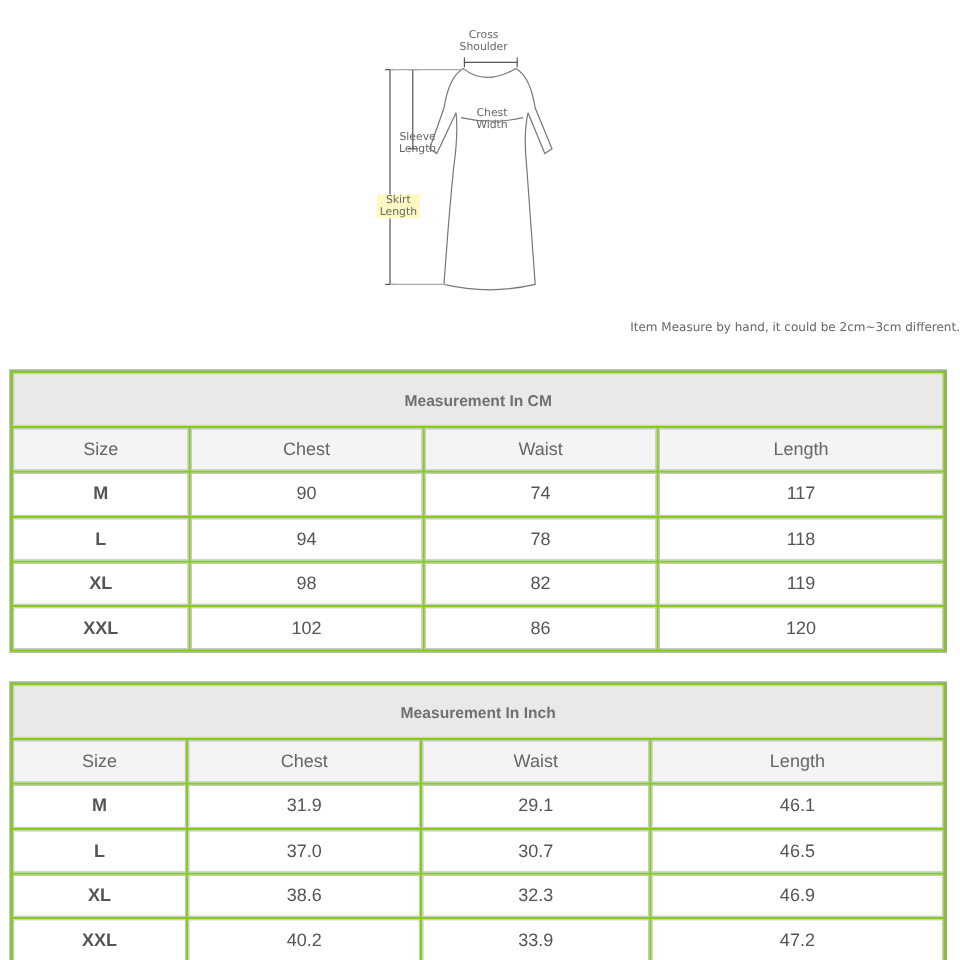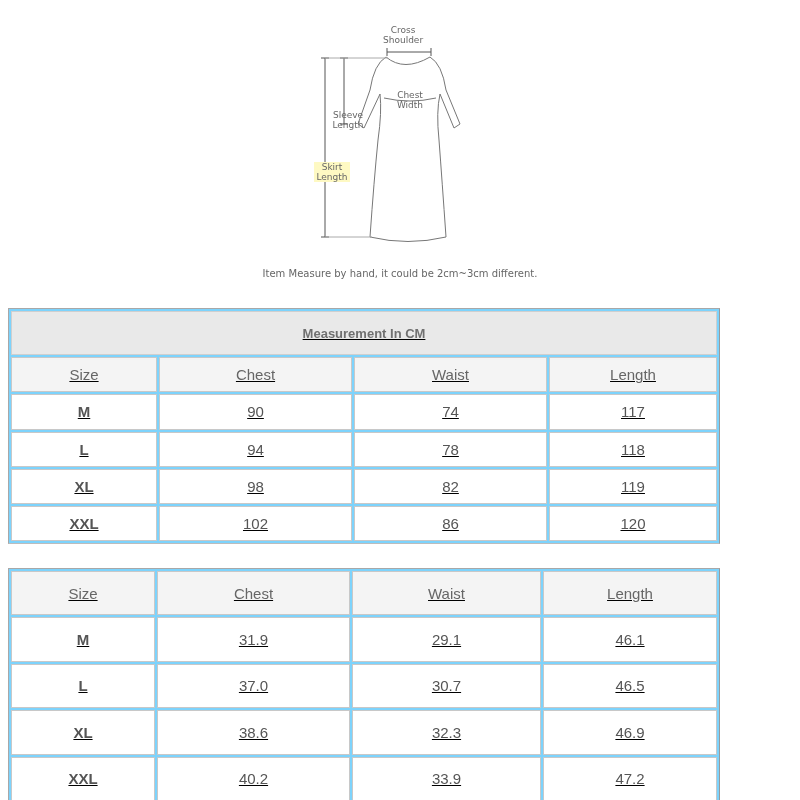--- a/index.html
+++ b/index.html
@@ -33,37 +33,36 @@
       color: #666;
       line-height: 10px;
       text-align: center;
       font-family: "DejaVu Sans", sans-serif;
     }
     .note {
       position: absolute;
       left: 0;
       width: 800px;
       top: 268px;
-      text-align: center;
+      text-align: right;
       font-size: 10px;
       color: #666;
       font-family: "DejaVu Sans", sans-serif;
     }
     .size-table {
       position: absolute;
       left: 8px;
-      width: 712px;
+      width: 781px;
       border-collapse: separate;
       border-spacing: 2px;
-      background: #7dd3fc;
+      background: #84cc16;
       border: 1px solid #a8a8a8;
       border-right-color: #9a9a9a;
       border-bottom-color: #bcbcbc;
       box-sizing: border-box;
-      text-decoration: underline;
     }
     .size-table td {
       border: 1px solid #c8c8c8;
       text-align: center;
       font-size: 15px;
       color: #555;
       padding: 0;
     }
     .size-table .title-cell {
       background: #e9e9e9;
@@ -190,20 +189,23 @@
     </table>
 
   <table class="size-table" id="table-inch">
     <colgroup>
       <col style="width:144px">
         <col style="width:193px">
         <col style="width:189px">
         <col>
     </colgroup>
     <tbody>
+        <tr>
+      <td class="title-cell" colspan="4">Measurement In Inch</td>
+    </tr>
     <tr>
       <td class="head-cell">Size</td>
       <td class="head-cell">Chest</td>
       <td class="head-cell">Waist</td>
       <td class="head-cell">Length</td>
     </tr>
     <tr>
       <td class="data-cell size-cell">M</td>
       <td class="data-cell">31.9</td>
       <td class="data-cell">29.1</td>

